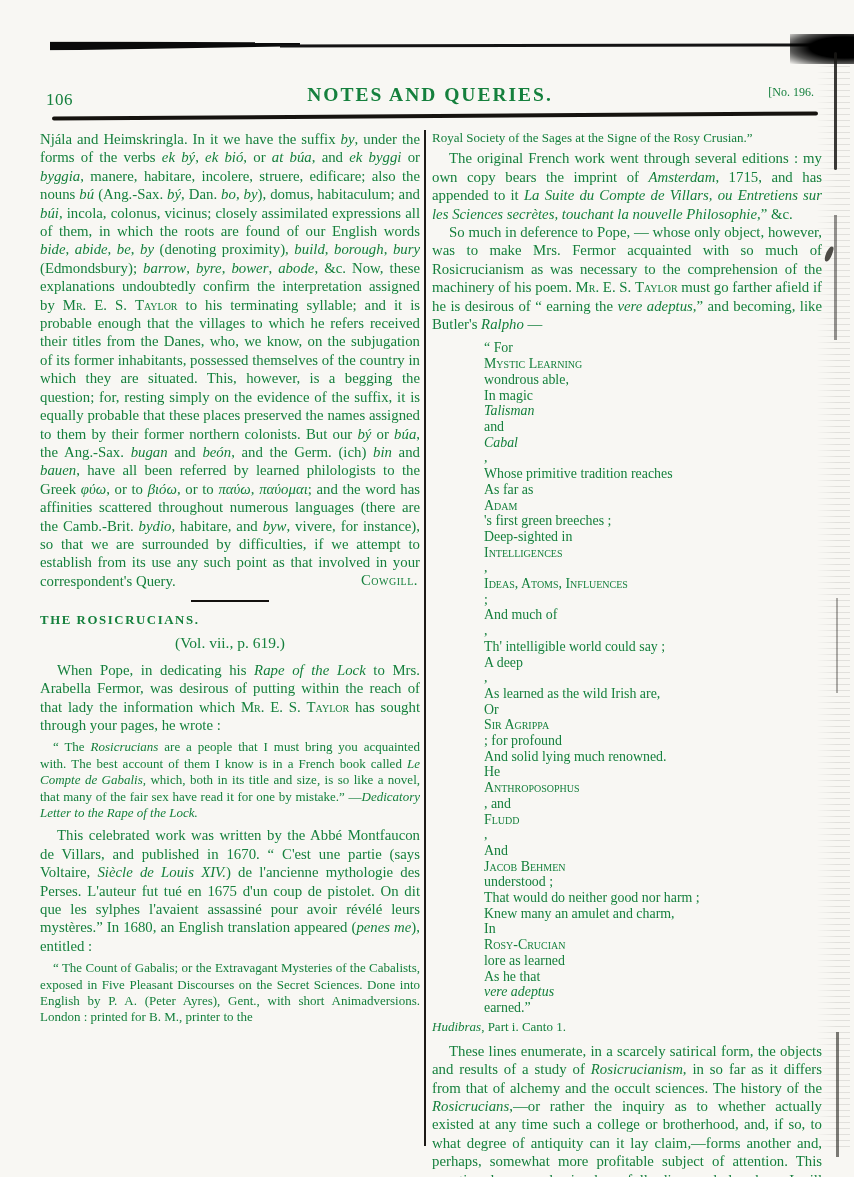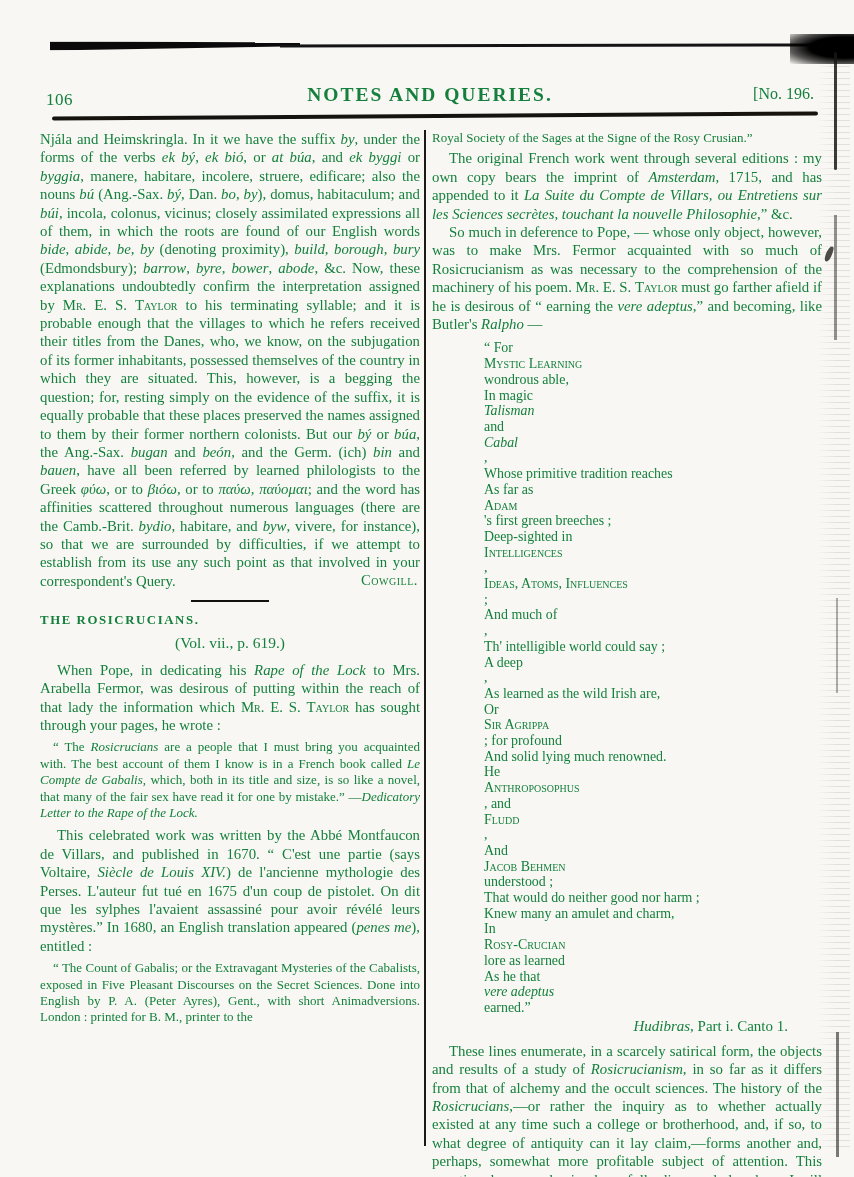--- a/index.html
+++ b/index.html
@@ -21,40 +21,40 @@
   .vdash1{right:17px; top:52px; width:3.2px; height:118px; background:#191715; border-radius:2px; opacity:.85;}
   .vdash2{right:17px; top:215px; width:2.6px; height:125px; background:#2c2a27; opacity:.5;}
   .vdash3{right:16px; top:598px; width:2.4px; height:95px; background:#3a3733; opacity:.4;}
   .vdash4{right:15px; top:1032px; width:3px; height:125px; background:#262420; opacity:.6;}
   .fmark{right:22px; top:246px; width:6px; height:16px; background:#23201c; border-radius:70% 30% 60% 40%; transform:rotate(18deg); opacity:.8;}
   .headrule{left:52px; top:114px; width:766px; height:4px; background:#16130f; border-radius:3px; transform:rotate(-.38deg);}
   
   .hdr{position:absolute; left:44px; top:84px; width:776px; height:26px;}
   .pageno{position:absolute; left:2px; top:6px; font-size:17px; letter-spacing:.5px;}
   .jtitle{position:absolute; left:0; right:4px; top:0; text-align:center; font-size:19.5px; font-weight:bold; letter-spacing:2px;}
-  .issueno{position:absolute; right:6px; top:1px; font-size:16px;}
+  .issueno{position:absolute; right:6px; top:1px; font-size:12px;}
   
   .cols{position:absolute; left:40px; top:130px; width:784px; display:flex;}
   .col-l{width:380px;}
   .divider{width:2px; background:#1d1a16; margin:0 2px 0 4px; height:1016px;}
   .col-r{width:390px; padding-left:4px;}
   p{margin:0; text-align:justify; font-size:14.8px; line-height:18.4px;}
   p.indent{text-indent:17px;}
   p.small{font-size:13px; line-height:16.4px;}
   p.small.indent{text-indent:13px;}
   .it{font-style:italic;}
   .sc{font-variant:small-caps;}
   .sig{ text-align:right; margin-top:-18.4px; font-variant:small-caps; font-size:14.8px; letter-spacing:.5px; padding-right:2px;}
   .secdiv{width:78px; height:2px; background:#14110e; margin:11px auto 11px;}
   .sechead{text-align:left; font-size:12.8px; font-weight:bold; letter-spacing:1.6px; margin:0 0 6px;}
   .secref{text-align:center; font-size:15.5px; margin:0 0 9px;}
   .qgap{margin-top:5px; margin-bottom:5px;}
   .poem{margin:7px 0 2px 52px; font-size:13.9px; line-height:15.7px;}
   .poem span{display:block; text-align:left;}
-  .attrib{text-align:right; padding-right:34px; font-size:15px; line-height:17px; margin-bottom:7px;}
+  .attrib{padding-right:34px; font-size:13px; line-height:17px; margin-bottom:7px;}
 </style>
 </head>
 <body>
 
 <div class="page">
 
   <div class="art topbar-thick"></div>
   <div class="art topbar-thin"></div>
   <div class="art tr-blob"></div>
   <div class="art edge-noise"></div>

